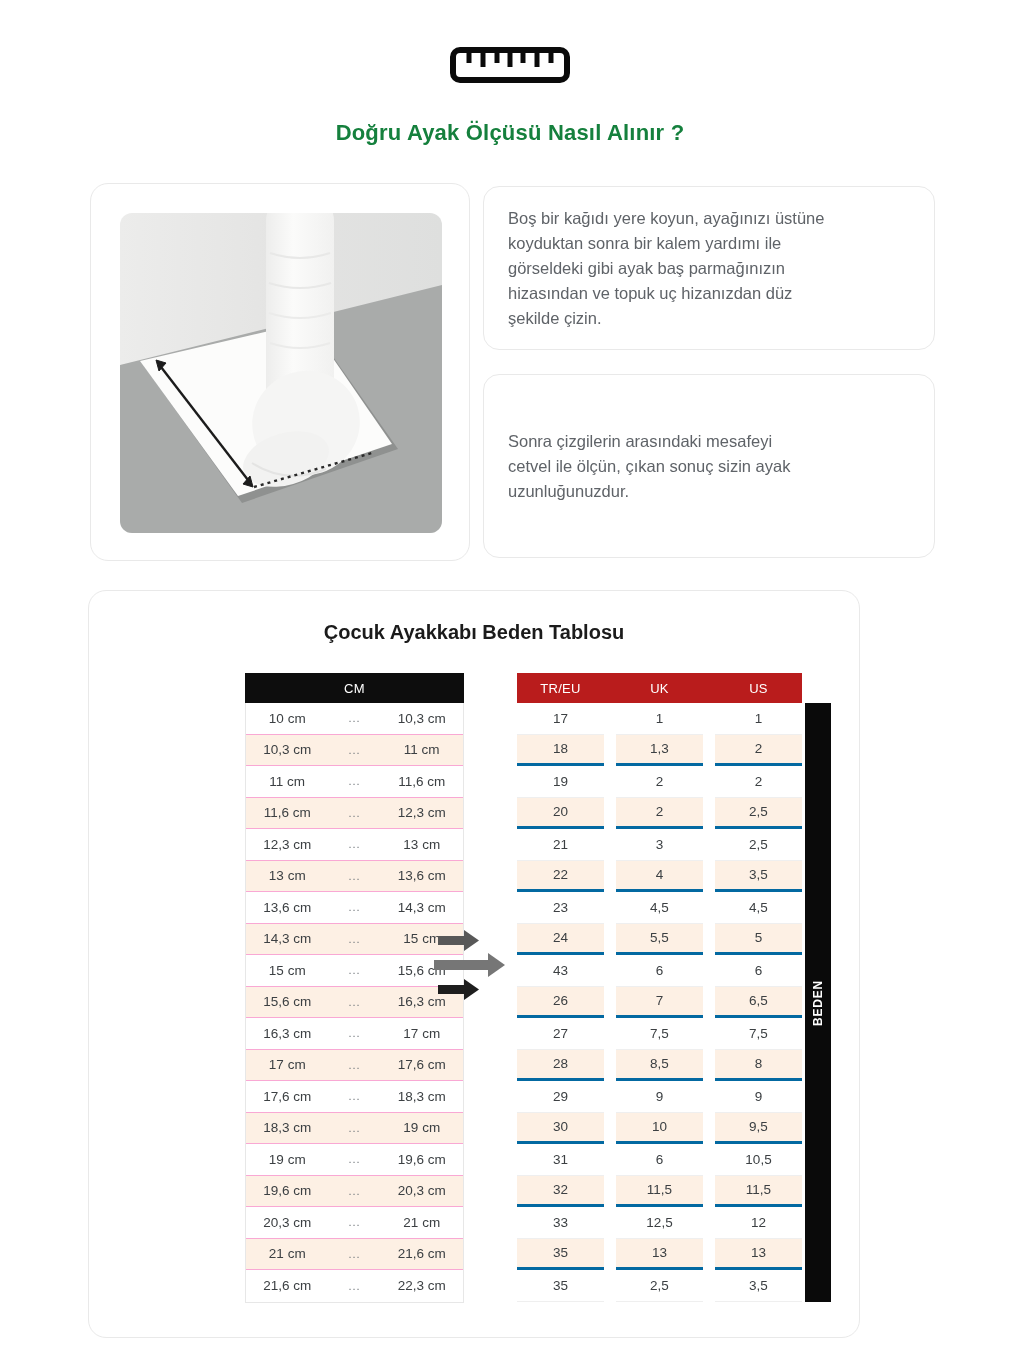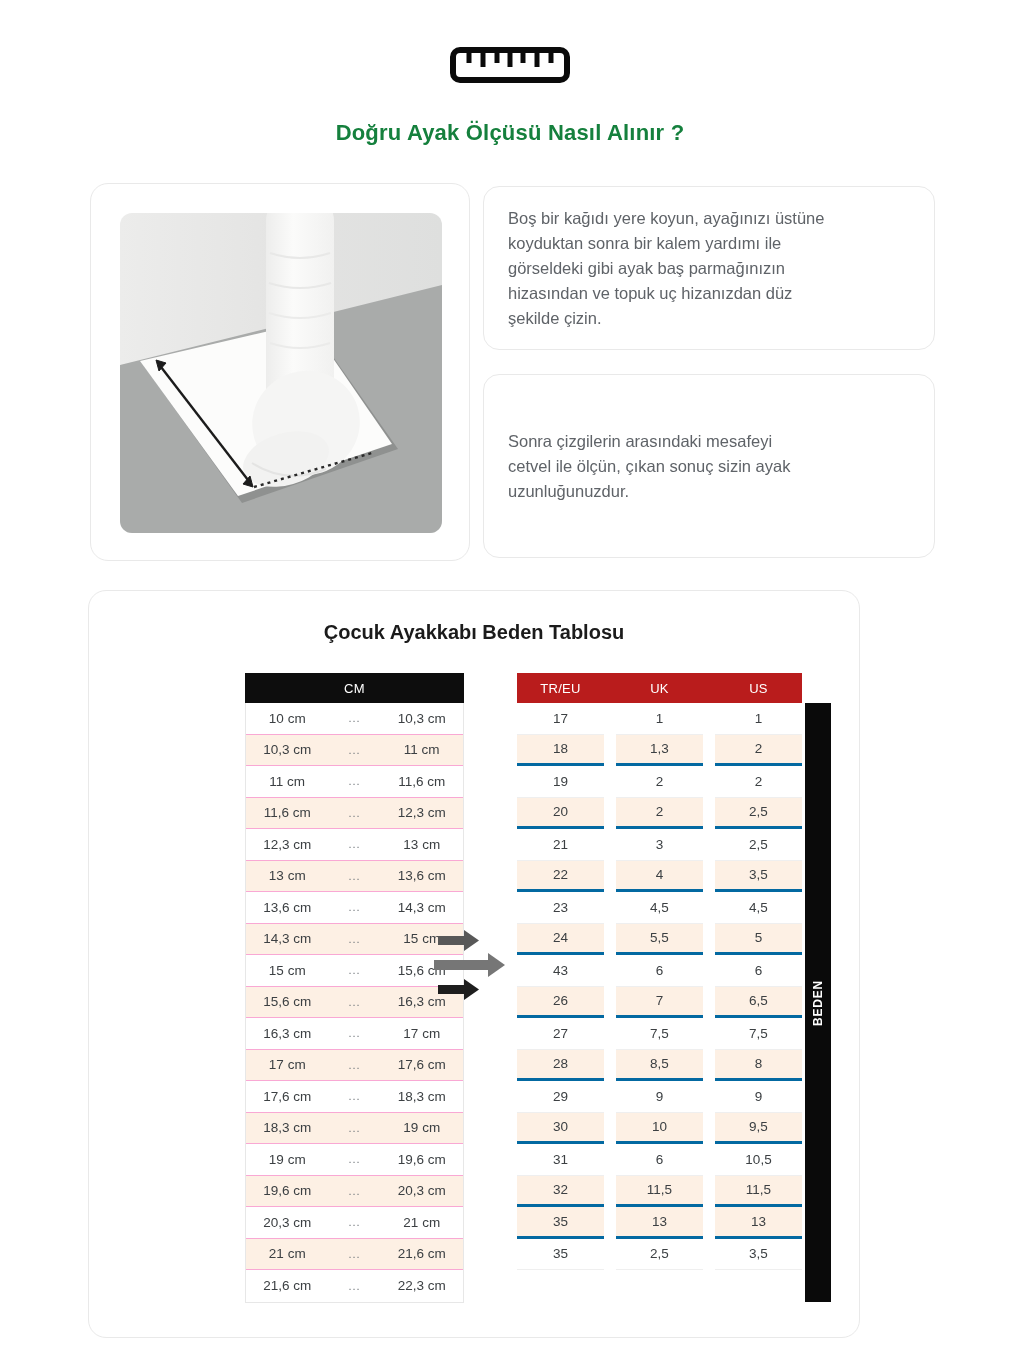--- a/index.html
+++ b/index.html
@@ -334,20 +334,25 @@
           <div class="size-row">
             <span class="cell">31</span>
             <span class="cell">6</span>
             <span class="cell">10,5</span>
           </div>
           <div class="size-row alt">
             <span class="cell">32</span>
             <span class="cell">11,5</span>
             <span class="cell">11,5</span>
           </div>
+          <div class="size-row">
+            <span class="cell">33</span>
+            <span class="cell">12,5</span>
+            <span class="cell">12</span>
+          </div>
           <div class="size-row alt">
             <span class="cell">35</span>
             <span class="cell">13</span>
             <span class="cell">13</span>
           </div>
           <div class="size-row">
             <span class="cell">35</span>
             <span class="cell">2,5</span>
             <span class="cell">3,5</span>
           </div>

